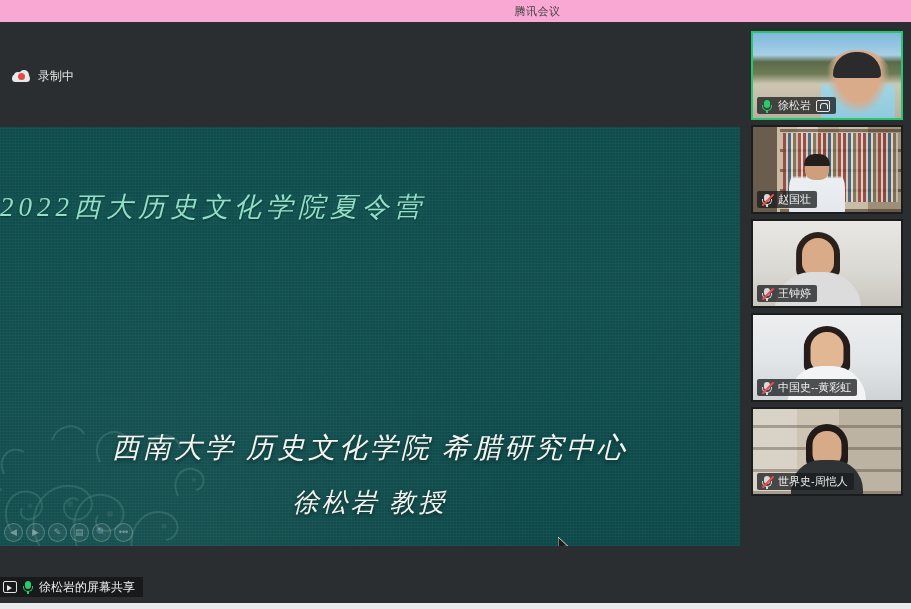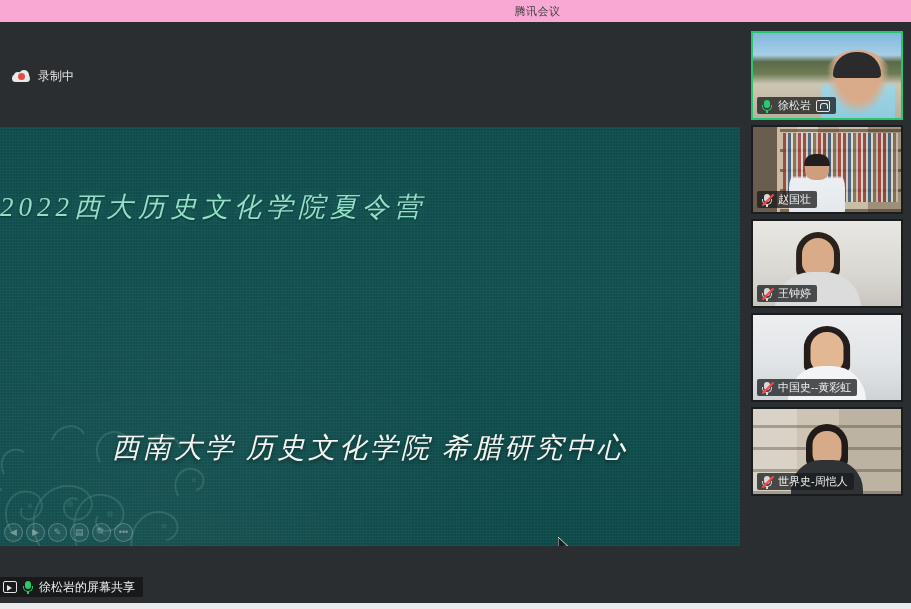--- a/index.html
+++ b/index.html
@@ -446,20 +446,21 @@
               <circle cx="138" cy="46" r="2.2"></circle>
           </g>
         </svg>
 
         <div class="slide-title-wrap">
           <div class="slide-title-1">2022西大历史文化学院夏令营</div>
         </div>
 
         <div class="slide-sub-wrap">
           <div class="slide-sub-1">西南大学 历史文化学院 希腊研究中心</div>
+          <div class="slide-sub-2">徐松岩 教授</div>
         </div>
 
         <svg class="cursor" viewBox="0 0 11 17" aria-hidden="true">
           <polygon points="0,0 0,13 3.4,10 5.8,16 8,15 5.7,9.3 10,9.3" fill="#1c1c1c" stroke="#e8e8e8" stroke-width="0.9"></polygon>
         </svg>
 
         <div class="ppt-toolbar">
           <span class="ppt-btn">◀</span>
           <span class="ppt-btn">▶</span>
           <span class="ppt-btn">✎</span>

